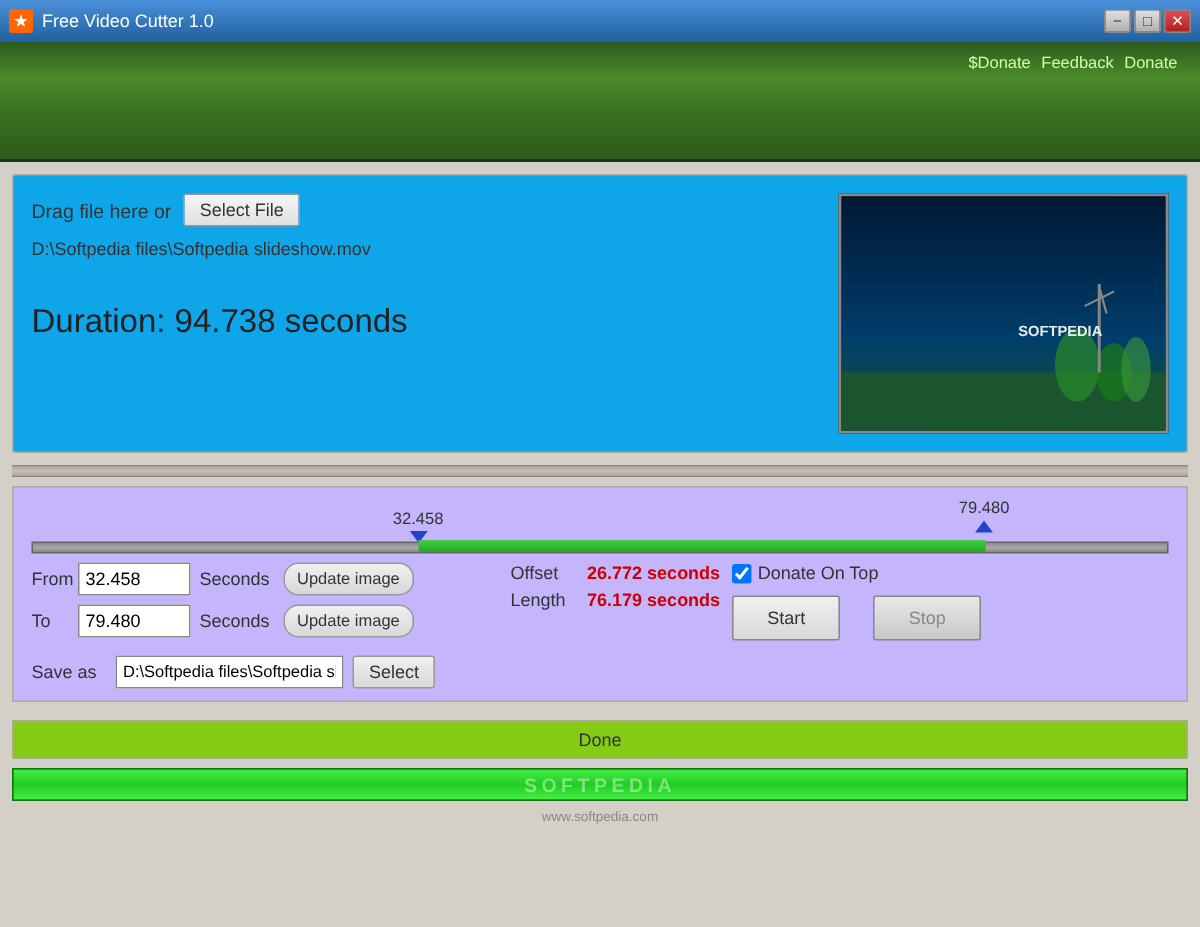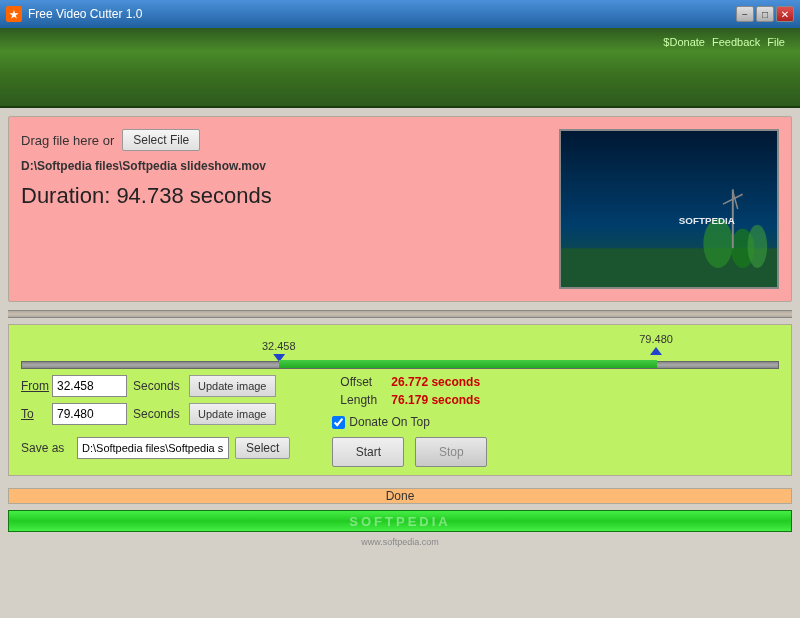--- a/index.html
+++ b/index.html
@@ -101,21 +101,21 @@
     }
     .header-link {
       color: #ccffaa;
       font-size: 11px;
       text-decoration: none;
       cursor: pointer;
     }
 
     
     .content-area {
-      background: #fca5a5;
+      background: #0ea5e9;
       margin: 8px;
       border: 1px solid #b0a898;
       padding: 12px;
       display: flex;
       gap: 15px;
       align-items: flex-start;
       border-radius: 2px;
     }
 
     .content-left {
@@ -138,22 +138,21 @@
       border: 1px solid #999;
       border-radius: 2px;
       font-size: 12px;
       cursor: pointer;
       color: #333;
     }
 
     .file-path {
       font-size: 12px;
       color: #333;
-      margin-bottom: 10px;
-      font-weight: bold;
+      margin-bottom: 28px;
     }
 
     .duration-text {
       font-size: 22px;
       font-weight: normal;
       color: #222;
       margin-top: 10px;
     }
 
     
@@ -180,21 +179,21 @@
     .separator {
       height: 8px;
       background: linear-gradient(to bottom, #b0a898, #c8c0b4, #b0a898);
       margin: 0 8px;
       border-top: 1px solid #888;
       border-bottom: 1px solid #888;
     }
 
     
     .timeline-section {
-      background: #bef264;
+      background: #c4b5fd;
       margin: 6px 8px;
       padding: 8px 12px;
       border: 1px solid #b0a898;
     }
 
     .timeline-bar-container {
       position: relative;
       height: 36px;
       margin-bottom: 4px;
     }
@@ -263,40 +262,39 @@
 
     .input-row {
       display: flex;
       align-items: center;
       gap: 6px;
     }
     .input-label {
       font-size: 12px;
       color: #333;
       width: 25px;
-      text-decoration: underline;
     }
     .time-input {
       width: 75px;
       height: 22px;
       border: 1px solid #888;
       background: white;
       font-size: 12px;
       padding: 0 4px;
     }
     .seconds-label {
       font-size: 12px;
       color: #333;
       width: 50px;
     }
     .update-btn {
       padding: 2px 8px;
       background: linear-gradient(to bottom, #f0f0f0, #d8d8d8);
       border: 1px solid #999;
-      border-radius: 0;
+      border-radius: 10px;
       font-size: 11px;
       cursor: pointer;
       color: #333;
       height: 22px;
     }
 
     .offset-length-section {
       display: flex;
       flex-direction: column;
       gap: 4px;
@@ -326,21 +324,21 @@
     .checkbox-input {
       cursor: pointer;
     }
     .aot-label {
       font-size: 12px;
       color: #333;
     }
 
     .aot-and-buttons {
       display: flex;
-      flex-direction: column;
+      flex-direction: row;
       gap: 8px;
       margin-left: 30px;
     }
 
     .start-btn, .stop-btn {
       width: 72px;
       height: 30px;
       font-size: 12px;
       cursor: pointer;
       border: 1px solid #888;
@@ -381,22 +379,22 @@
       border-radius: 2px;
       font-size: 12px;
       cursor: pointer;
       color: #333;
       height: 22px;
     }
 
     
     .status-bar {
       margin: 6px 8px 4px 8px;
-      height: 16px;
-      background: #fdba74;
+      height: 26px;
+      background: #84cc16;
       border: 1px solid #b0a898;
       display: flex;
       align-items: center;
       justify-content: center;
     }
     .status-text {
       font-size: 12px;
       color: #333;
     }
 
@@ -439,21 +437,21 @@
 
     .buttons-and-check {
       display: flex;
       flex-direction: column;
       align-items: flex-start;
       gap: 8px;
     }
 
     .start-stop-row {
       display: flex;
-      gap: 11px;
+      gap: 22px;
     }
   </style>
 </head>
 <body>
 
 <div class="title-bar">
   <div class="title-bar-left">
     <div class="title-bar-icon">
       <span>★</span>
     </div>
@@ -465,21 +463,21 @@
     <div class="title-btn close">✕</div>
   </div>
 </div>
 
 <div class="app-window">
 
   <div class="app-header">
     <div class="header-links">
       <span class="header-link">$Donate</span>
       <span class="header-link">Feedback</span>
-      <span class="header-link">File</span>
+      <span class="header-link">Donate</span>
     </div>
   </div>
 
   <div class="content-area">
     <div class="content-left">
       <div class="drag-row">
         <span class="drag-label">Drag file here or</span>
         <button class="select-file-btn">Select File</button>
       </div>
       <div class="file-path">D:\Softpedia files\Softpedia slideshow.mov</div>

